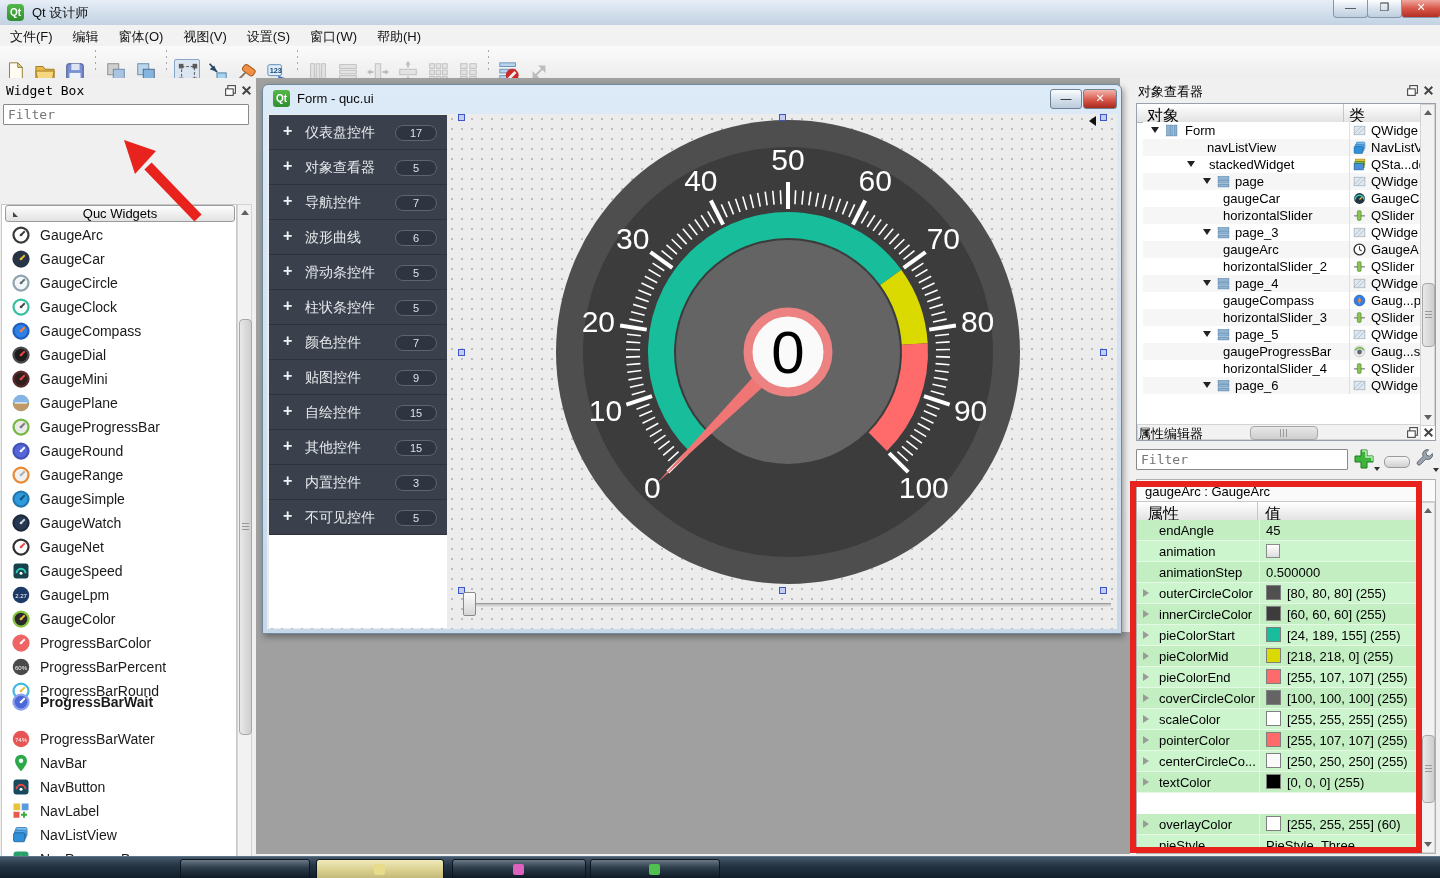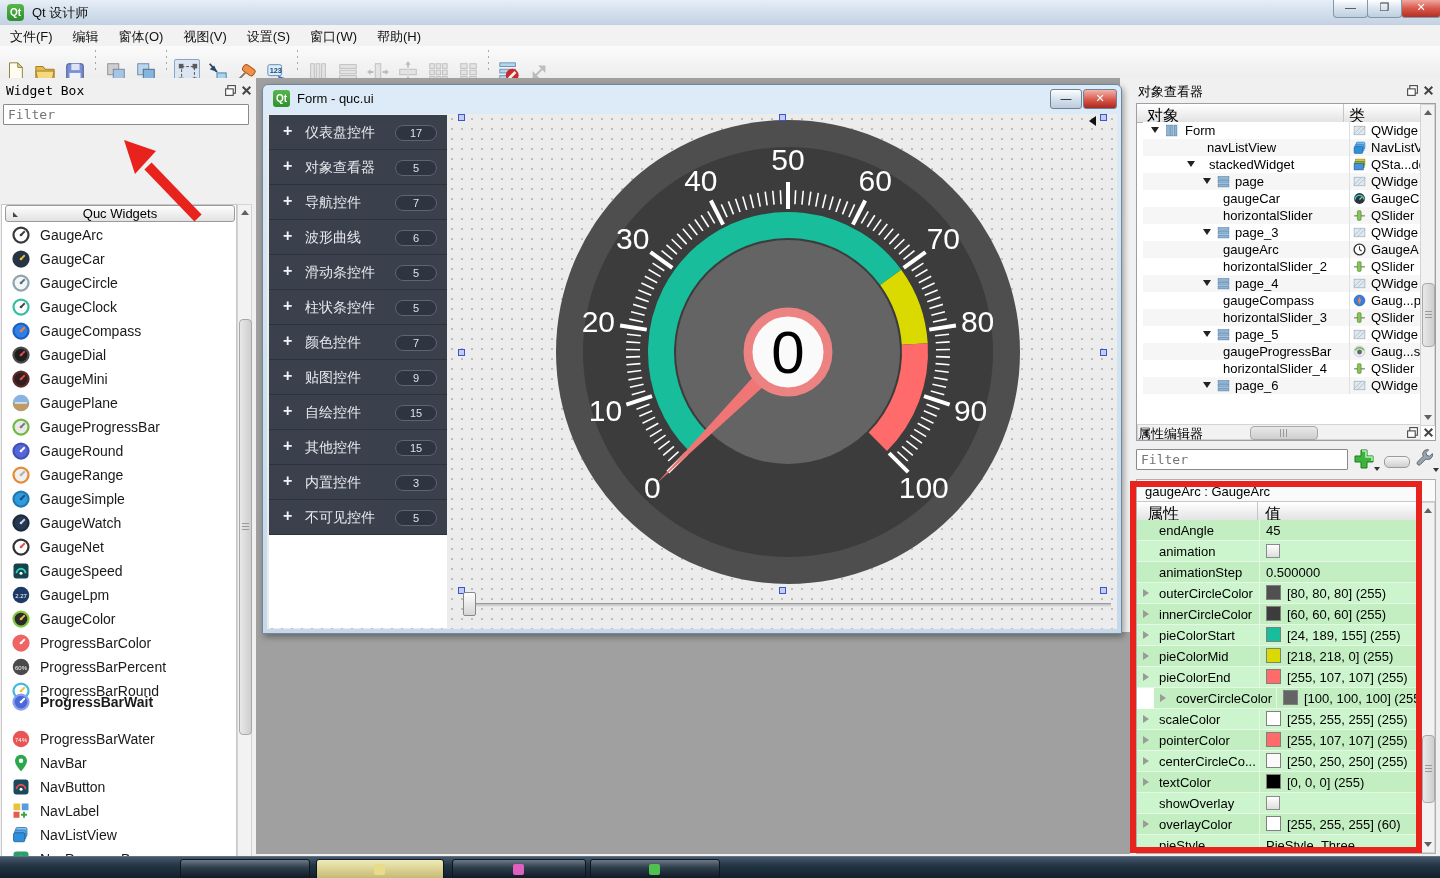--- a/index.html
+++ b/index.html
@@ -976,21 +976,21 @@
           <div class="pe-row" style="top: 126px; background: rgb(194, 238, 194);">
             <div class="pe-name">pieColorMid</div>
             <span class="pe-exp"></span>
             <div class="pe-val"><span class="swatch" style="background: rgb(218, 218, 0);"></span><span>[218, 218, 0] (255)</span></div>
           </div>
           <div class="pe-row" style="top: 147px; background: rgb(205, 245, 205);">
             <div class="pe-name">pieColorEnd</div>
             <span class="pe-exp"></span>
             <div class="pe-val"><span class="swatch" style="background: rgb(255, 107, 107);"></span><span>[255, 107, 107] (255)</span></div>
           </div>
-          <div class="pe-row" style="top: 168px; background: rgb(194, 238, 194); margin-left: 17px;">
+          <div class="pe-row" style="top: 168px; background: rgb(194, 238, 194);">
             <div class="pe-name">coverCircleColor</div>
             <span class="pe-exp"></span>
             <div class="pe-val"><span class="swatch" style="background: rgb(100, 100, 100);"></span><span>[100, 100, 100] (255)</span></div>
           </div>
           <div class="pe-row" style="top: 189px; background: rgb(205, 245, 205);">
             <div class="pe-name">scaleColor</div>
             <span class="pe-exp"></span>
             <div class="pe-val"><span class="swatch" style="background: rgb(255, 255, 255);"></span><span>[255, 255, 255] (255)</span></div>
           </div>
           <div class="pe-row" style="top: 210px; background: rgb(194, 238, 194);">
@@ -1000,24 +1000,20 @@
           </div>
           <div class="pe-row" style="top: 231px; background: rgb(205, 245, 205);">
             <div class="pe-name">centerCircleCo...</div>
             <span class="pe-exp"></span>
             <div class="pe-val"><span class="swatch" style="background: rgb(250, 250, 250);"></span><span>[250, 250, 250] (255)</span></div>
           </div>
           <div class="pe-row" style="top: 252px; background: rgb(194, 238, 194);">
             <div class="pe-name">textColor</div>
             <span class="pe-exp"></span>
             <div class="pe-val"><span class="swatch" style="background: rgb(0, 0, 0);"></span><span>[0, 0, 0] (255)</span></div>
-          </div>
-          <div class="pe-row" style="top: 273px; background: rgb(205, 245, 205);">
-            <div class="pe-name">showOverlay</div>
-            <div class="pe-val"><span class="cbx"></span></div>
           </div>
           <div class="pe-row" style="top: 294px; background: rgb(194, 238, 194);">
             <div class="pe-name">overlayColor</div>
             <span class="pe-exp"></span>
             <div class="pe-val"><span class="swatch" style="background: rgb(255, 255, 255);"></span><span>[255, 255, 255] (60)</span></div>
           </div>
           <div class="pe-row" style="top: 315px; background: rgb(205, 245, 205);">
             <div class="pe-name">pieStyle</div>
             <div class="pe-val"><span>PieStyle_Three</span></div>
           </div>

